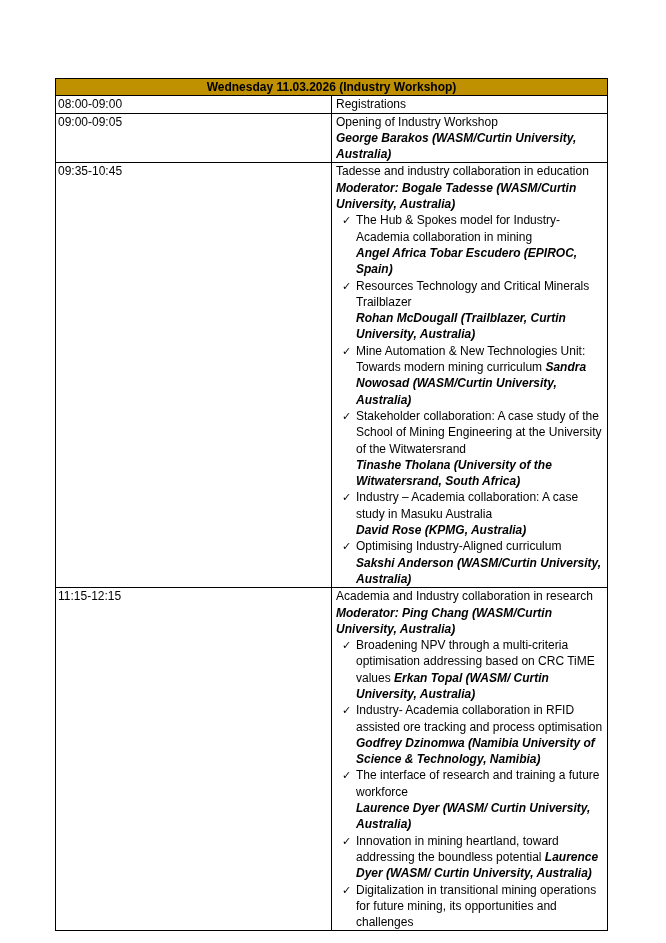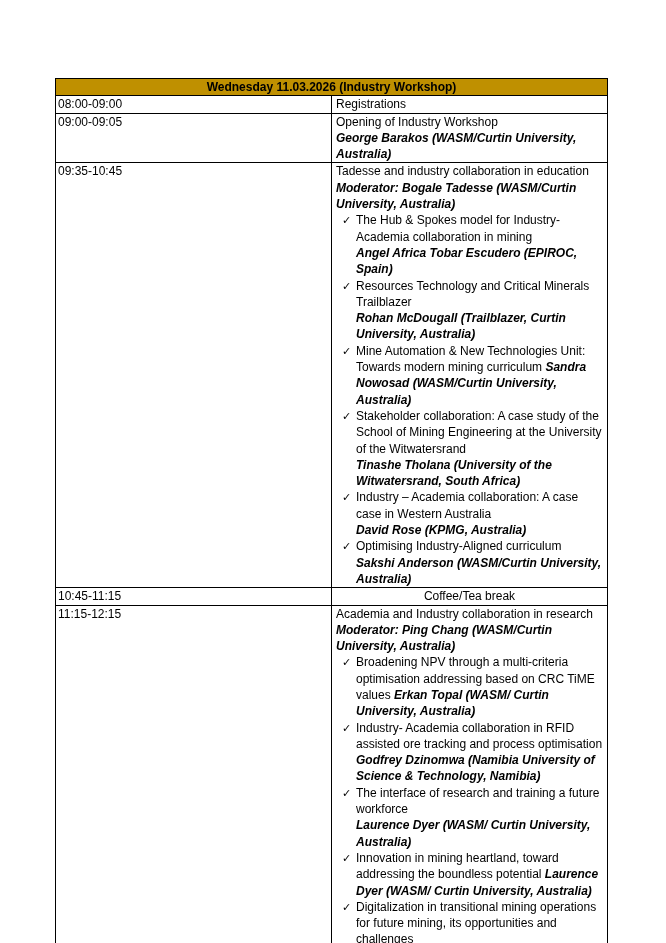--- a/index.html
+++ b/index.html
@@ -43,29 +43,25 @@
 
   <tr>
     <td class="time">09:35-10:45</td>
     <td>
       <span class="line">Tadesse and industry collaboration in education</span>
       <span class="line bi">Moderator: Bogale Tadesse (WASM/Curtin University, Australia)</span>
       <div class="item"><span class="chk">✓</span><span>The Hub &amp; Spokes model for Industry-Academia collaboration in mining</span><br><span class="bi">Angel Africa Tobar Escudero (EPIROC, Spain)</span></div>
       <div class="item"><span class="chk">✓</span><span>Resources Technology and Critical Minerals Trailblazer</span><br><span class="bi">Rohan McDougall (Trailblazer, Curtin University, Australia)</span></div>
       <div class="item"><span class="chk">✓</span><span>Mine Automation &amp; New Technologies Unit:  Towards modern mining curriculum</span> <span class="bi">Sandra Nowosad (WASM/Curtin University, Australia)</span></div>
       <div class="item"><span class="chk">✓</span><span>Stakeholder collaboration: A case study of the School of Mining Engineering at the University of the Witwatersrand</span><br><span class="bi">Tinashe Tholana (University of the Witwatersrand, South Africa)</span></div>
-      <div class="item"><span class="chk">✓</span><span>Industry –  Academia collaboration: A case case in Western Australia</span><br><span class="bi">David Rose (KPMG, Australia)</span></div>
+      <div class="item"><span class="chk">✓</span><span>Industry –  Academia collaboration: A case study in Masuku Australia</span><br><span class="bi">David Rose (KPMG, Australia)</span></div>
       <div class="item"><span class="chk">✓</span><span>Optimising Industry-Aligned curriculum</span><br><span class="bi">Sakshi  Anderson (WASM/Curtin University, Australia)</span></div>
     </td>
   </tr>
 
-  <tr>
-    <td class="time">10:45-11:15</td>
-    <td class="center">Coffee/Tea break</td>
-  </tr>
 
   <tr>
     <td class="time">11:15-12:15</td>
     <td>
       <span class="line">Academia and Industry collaboration in research</span>
       <span class="line bi">Moderator: Ping Chang (WASM/Curtin University, Australia)</span>
       <div class="item"><span class="chk">✓</span><span>Broadening NPV through a multi-criteria optimisation addressing based on CRC TiME values</span> <span class="bi">Erkan Topal (WASM/ Curtin University, Australia)</span></div>
       <div class="item"><span class="chk">✓</span><span>Industry- Academia collaboration in RFID assisted ore tracking and process optimisation</span><br><span class="bi">Godfrey Dzinomwa (Namibia University of Science &amp; Technology, Namibia)</span></div>
       <div class="item"><span class="chk">✓</span><span>The interface of research and training a future workforce</span><br><span class="bi">Laurence Dyer (WASM/ Curtin University, Australia)</span></div>
       <div class="item"><span class="chk">✓</span><span>Innovation in mining heartland, toward addressing the boundless potential</span> <span class="bi">Laurence Dyer (WASM/ Curtin University, Australia)</span></div>

